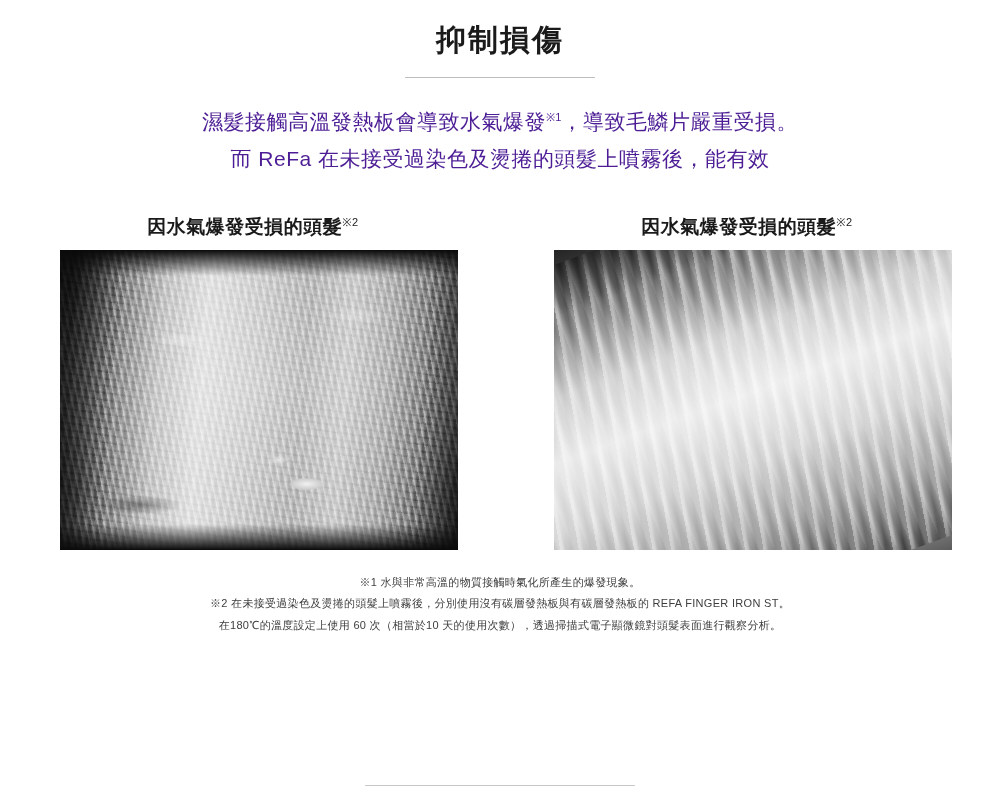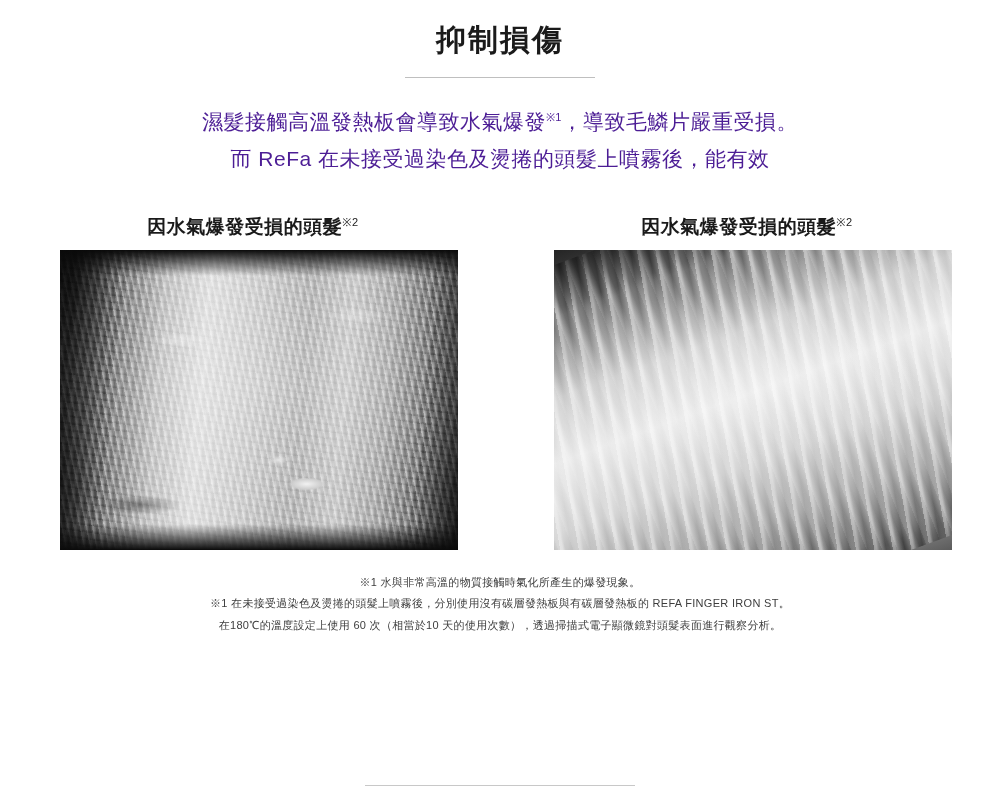--- a/index.html
+++ b/index.html
@@ -220,19 +220,19 @@
         <div class="shaft"></div>
         <div class="scales"></div>
         <div class="sheen"></div>
       </div>
     </div>
 
   </div>
 
   <div class="footnotes">
     <div class="fn-line">※1 水與非常高溫的物質接觸時氣化所產生的爆發現象。</div>
-    <div class="fn-line">※1 在未接受過染色及燙捲的頭髮上噴霧後，分別使用沒有碳層發熱板與有碳層發熱板的 REFA FINGER IRON ST。</div>
+    <div class="fn-line">※2 在未接受過染色及燙捲的頭髮上噴霧後，分別使用沒有碳層發熱板與有碳層發熱板的 REFA FINGER IRON ST。</div>
     <div class="fn-line">在180℃的溫度設定上使用 60 次（相當於10 天的使用次數），透過掃描式電子顯微鏡對頭髮表面進行觀察分析。</div>
   </div>
 
   <div class="bottom-rule"></div>
 
 </div>
 
 </body></html>

